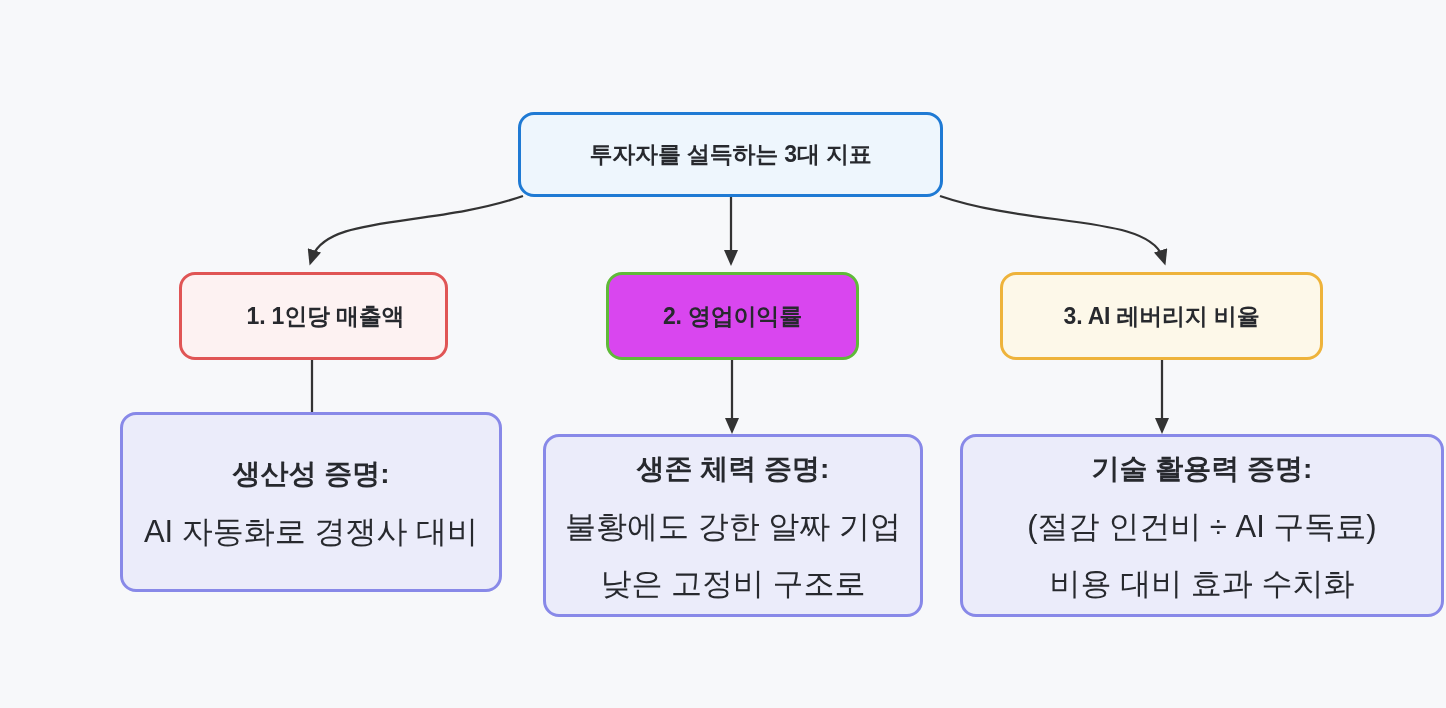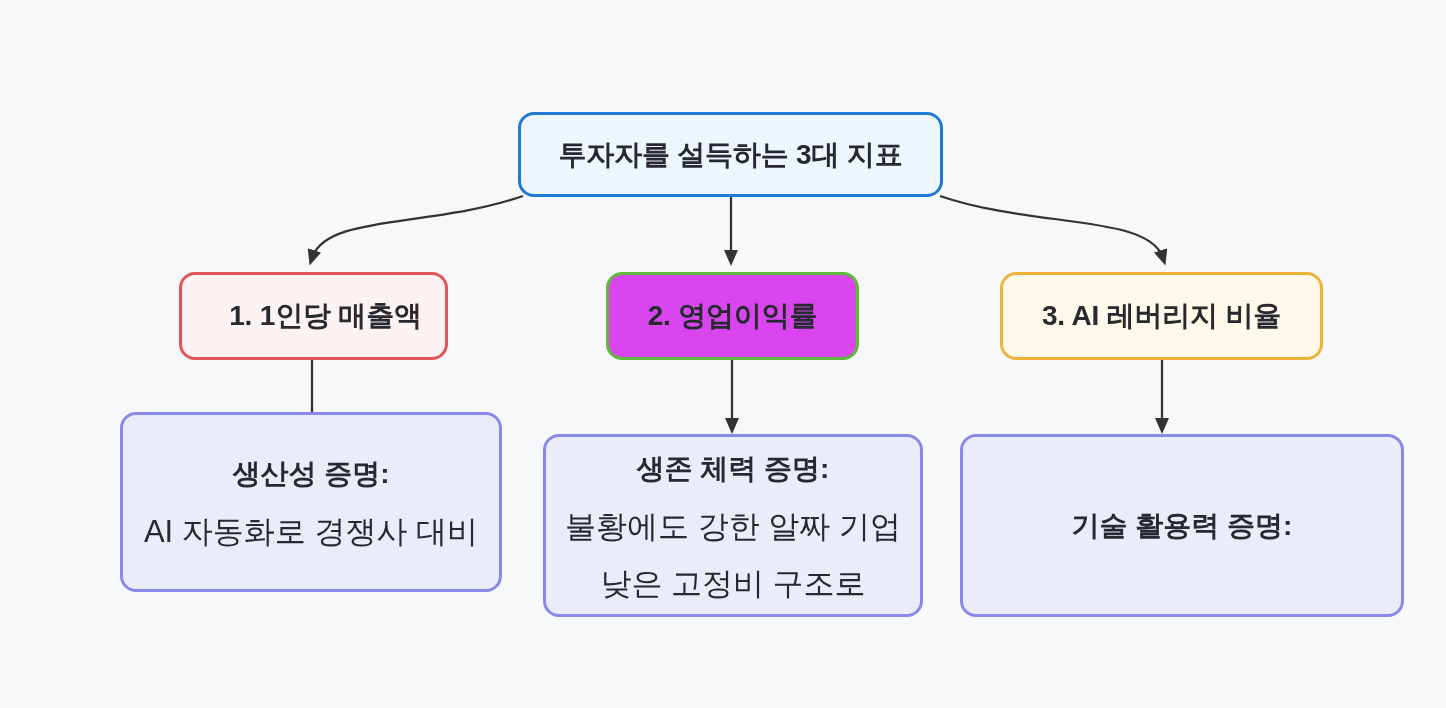--- a/index.html
+++ b/index.html
@@ -37,21 +37,21 @@
     box-sizing: border-box;
     border: 3px solid #999;
     border-radius: 16px;
     display: flex;
     flex-direction: column;
     align-items: center;
     justify-content: center;
     text-align: center;
   }
   .node-label {
-    font-size: 28px;
+    font-size: 23px;
     font-weight: 700;
     letter-spacing: -0.2px;
     white-space: nowrap;
   }
   .detail .node-heading {
     font-size: 28px;
     font-weight: 700;
     line-height: 58px;
     white-space: nowrap;
   }
@@ -61,21 +61,21 @@
     line-height: 57px;
     white-space: nowrap;
   }
   
   .node-root   { left: 518px;  top: 112px; width: 425px; height: 85px; }
   .node-m1     { left: 179px;  top: 272px; width: 269px; height: 88px; padding-left: 24px; }
   .node-m2     { left: 606px;  top: 272px; width: 253px; height: 88px; }
   .node-m3     { left: 1000px; top: 272px; width: 323px; height: 88px; }
   .node-d1     { left: 120px;  top: 412px; width: 382px; height: 180px; }
   .node-d2     { left: 543px;  top: 434px; width: 380px; height: 183px; }
-  .node-d3     { left: 960px;  top: 434px; width: 444px; height: 183px; text-align: center; }
+  .node-d3     { left: 960px;  top: 434px; width: 484px; height: 183px; text-align: center; }
 </style>
 </head>
 <body style="background: rgb(247, 248, 250); color: rgb(39, 41, 46);">
 
 <div class="canvas">
 
   <svg class="edges" viewBox="0 0 1446 708" aria-hidden="true">
     <defs>
       <marker id="arrowhead" viewBox="0 0 16 14" refX="8" refY="7" markerWidth="16" markerHeight="14" markerUnits="userSpaceOnUse" orient="auto">
         <path d="M0,0 L16,7 L0,14 Z" fill="var(--arrow-color, #333333)"></path>
@@ -111,15 +111,17 @@
   </div>
 
   <div class="node detail node-d2" style="border-color: rgb(136, 137, 232); background-color: rgb(235, 236, 250);">
     <div class="node-heading">생존 체력 증명:</div>
     <div class="node-line">불황에도 강한 알짜 기업</div>
     <div class="node-line">낮은 고정비 구조로</div>
   </div>
 
   <div class="node detail node-d3" style="border-color: rgb(136, 137, 232); background-color: rgb(235, 236, 250);">
     <div class="node-heading">기술 활용력 증명:</div>
+    <div class="node-line">(절감 인건비 ÷ AI 구독료)</div>
+    <div class="node-line">비용 대비 효과 수치화</div>
   </div>
 
 </div>
 
 </body></html>

